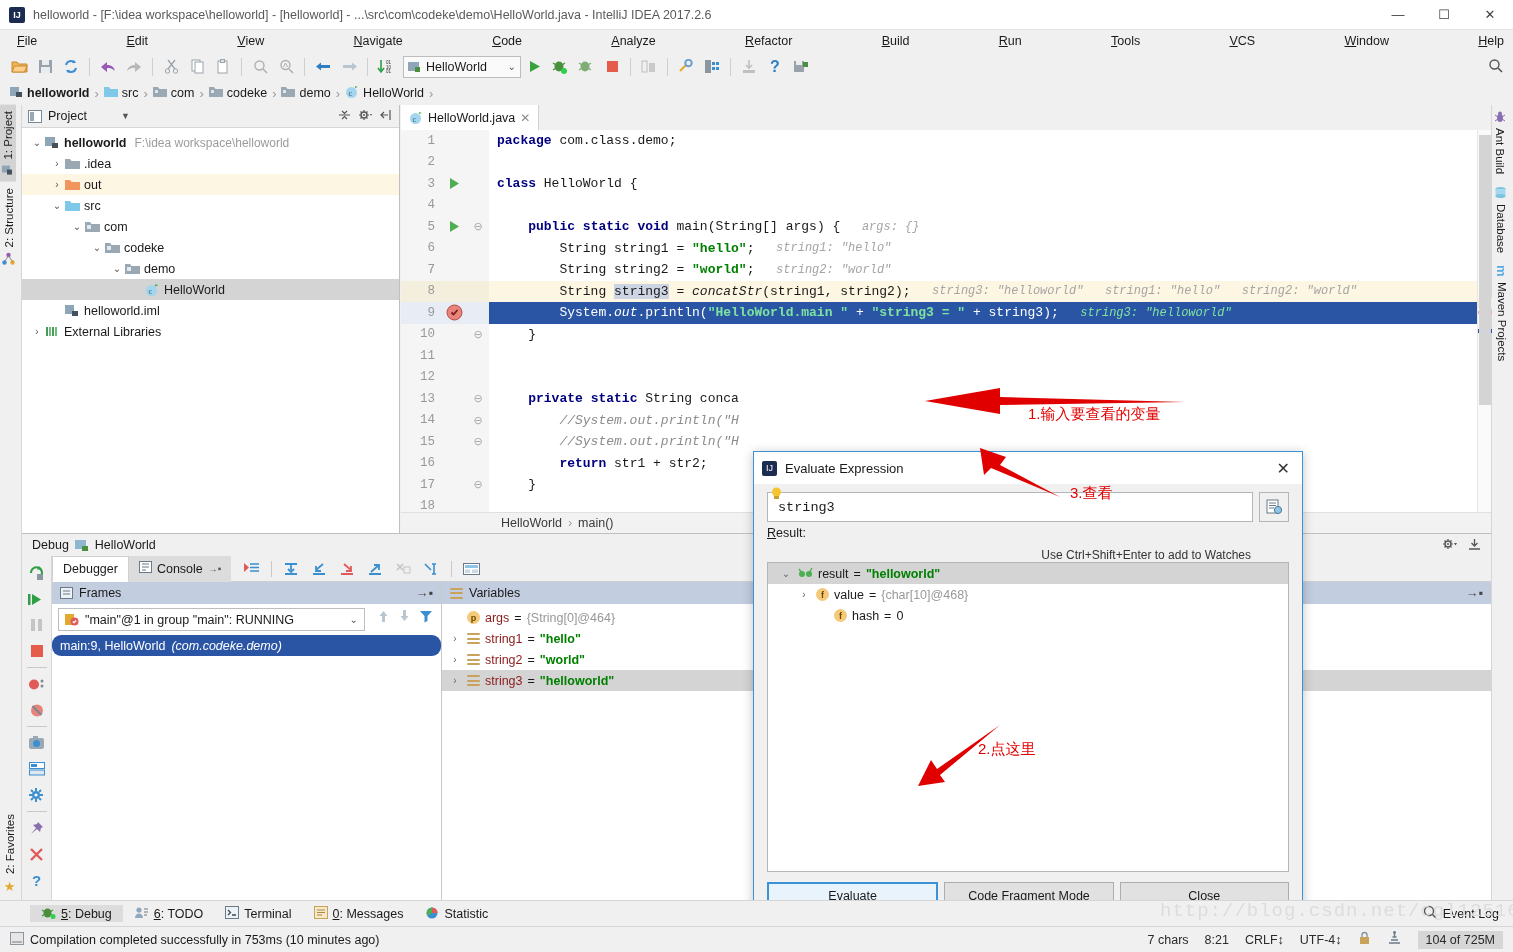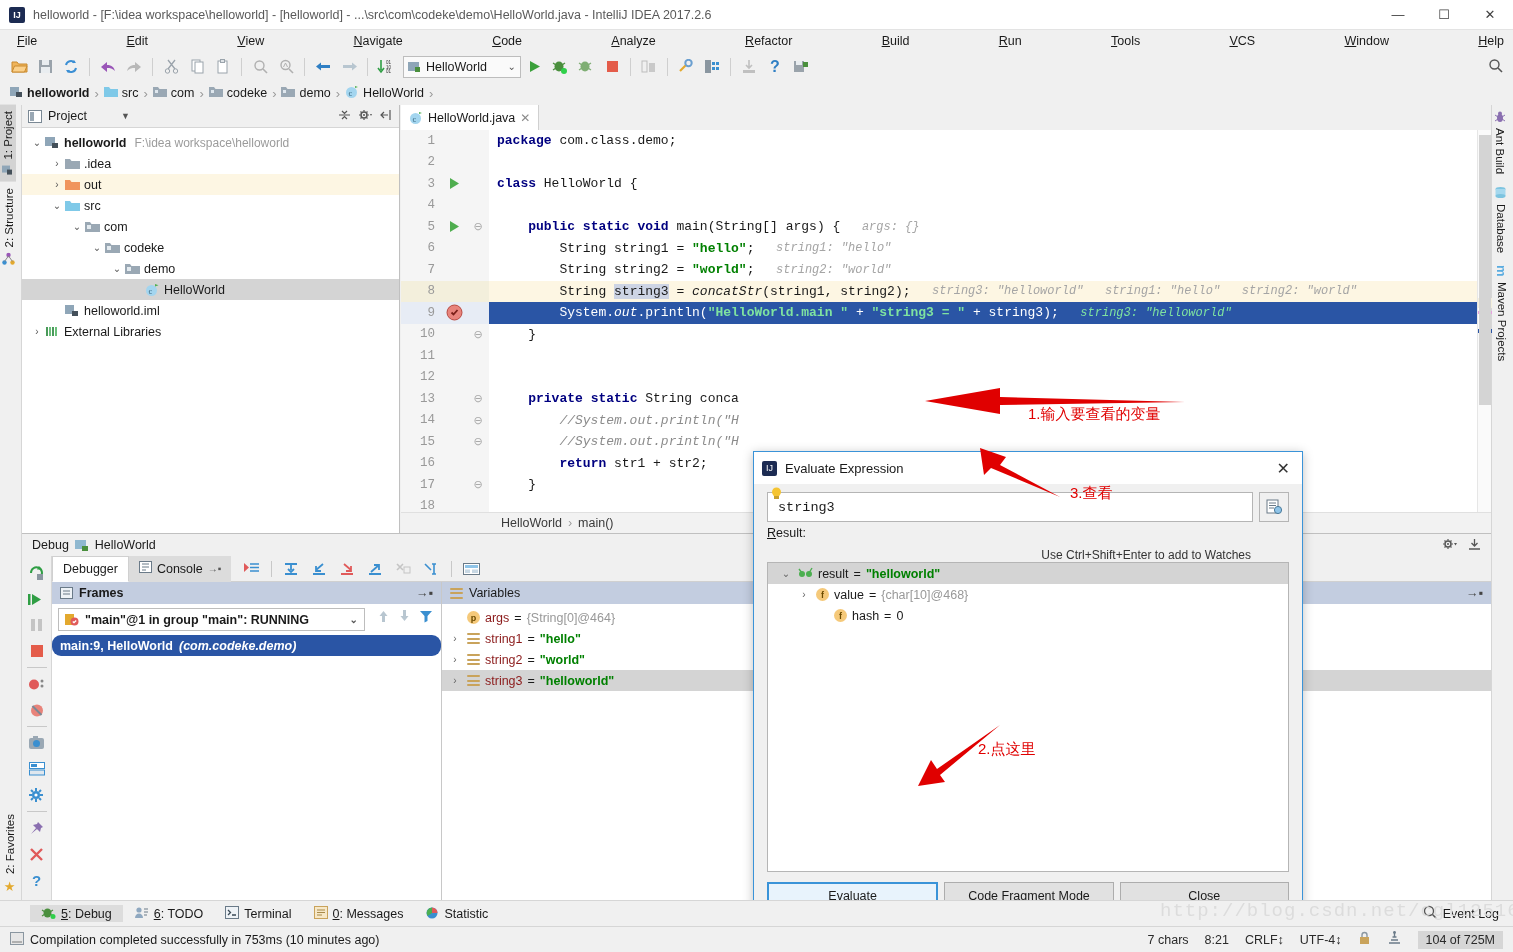--- a/index.html
+++ b/index.html
@@ -142,21 +142,21 @@
   #dbgtoolbar { display:flex; align-items:center; gap:3px; margin-left:8px; }
   #dbgtoolbar .ti { width:25px; height:22px; display:flex; align-items:center; justify-content:center;}
   #dbgtoolbar .sp { width:1px; height:16px; background:#c8c8c8; margin:0 4px;}
 
   #dbgleftrail { position:absolute; left:0; top:22px; width:30px; bottom:0; background:#f0f0f0;
                  border-right:1px solid #d6d6d6; display:flex; flex-direction:column; align-items:center; padding-top:4px;}
   #dbgleftrail .ri { width:26px;height:26px;display:flex;align-items:center;justify-content:center;}
   #dbgleftrail .hr { width:20px;height:1px;background:#c8c8c8;margin:3px 0;}
 
   #dbgbody { position:absolute; left:30px; top:48px; right:0; bottom:0; display:flex; }
-  #frames { width:390px; background:#fff; border-right:1px solid #c8c8c8; position:relative;font-weight:bold;}
+  #frames { width:390px; background:#fff; border-right:1px solid #c8c8c8; position:relative;}
   #variables { flex:1; background:#fff; position:relative;}
   .panelhdr { height:22px; background:#c3cde0; display:flex; align-items:center; gap:6px; padding-left:8px;
               font-size:12.5px; }
   .panelhdr .r { margin-left:auto; padding-right:8px; color:#444;}
   #threadsel { margin:4px 6px 0 6px; height:23px; border:1px solid #bdbdbd; background:#fff;
                display:flex; align-items:center; gap:6px; padding:0 6px; font-size:12.5px;}
   #threadsel .chev { margin-left:auto; color:#555; font-size:10px;}
   #framearrows { position:absolute; right:6px; top:4px; display:flex; gap:8px; align-items:center; height:23px;}
   .framerow { height:21px; display:flex; align-items:center; padding-left:8px; font-size:12.5px;border-radius:9px;}
   .framerow.sel { background:#2a55a5; color:#fff; }

